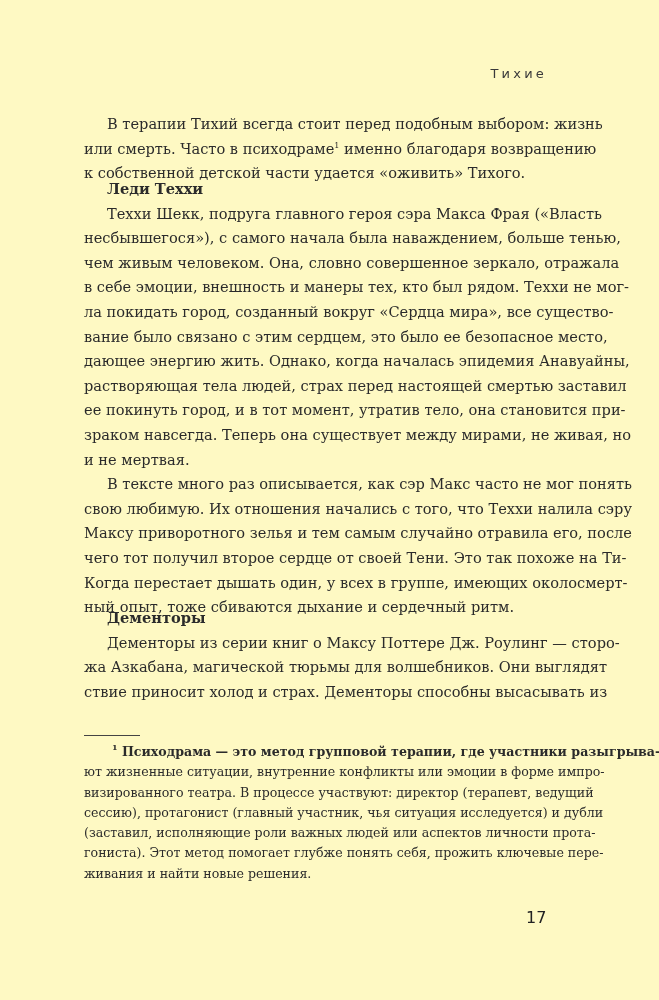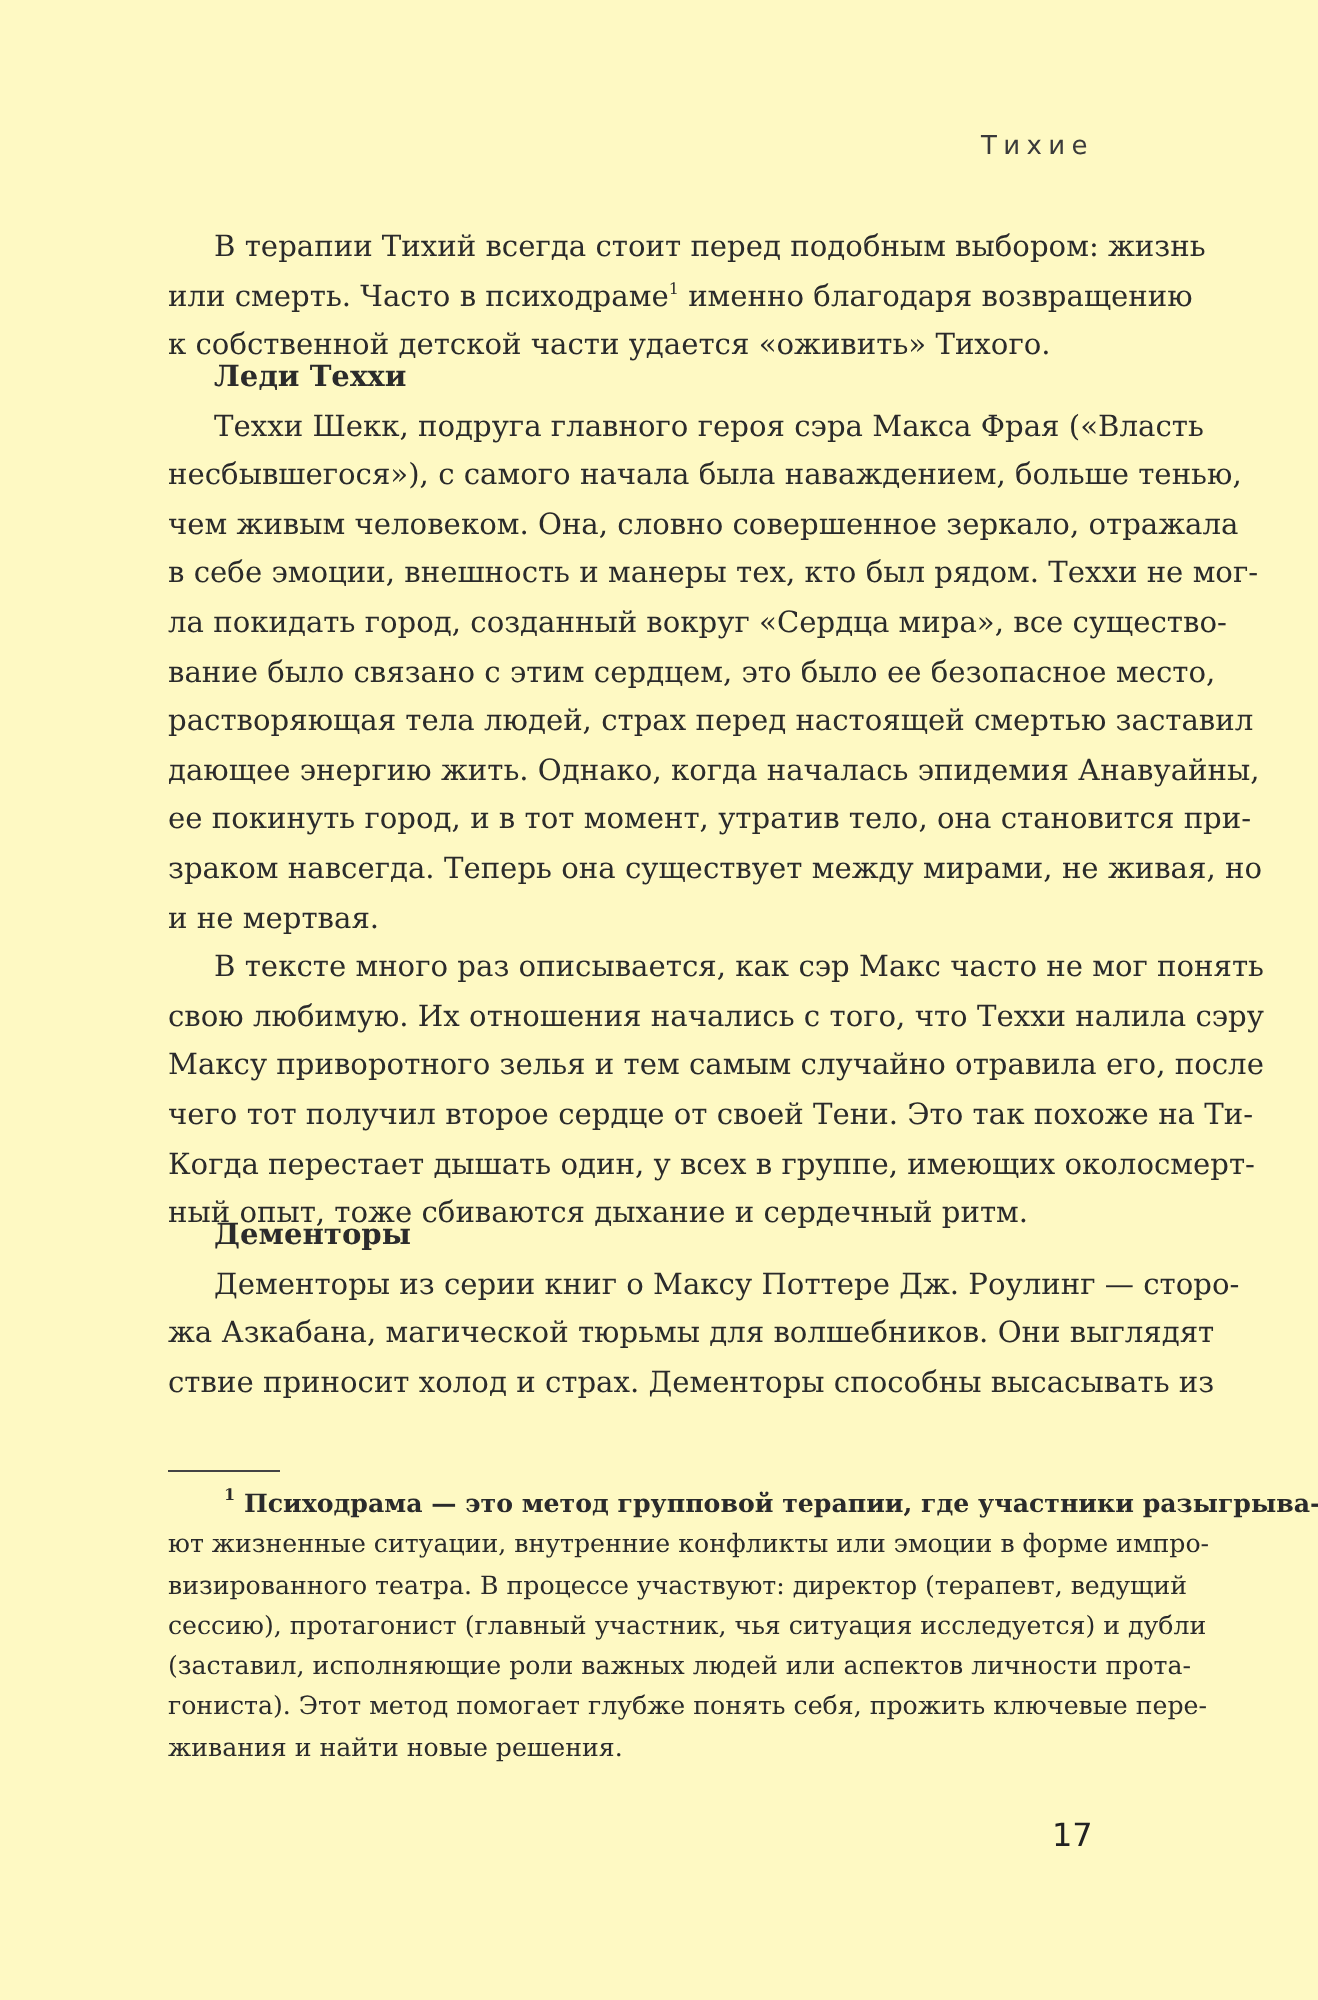--- a/index.html
+++ b/index.html
@@ -47,22 +47,22 @@
   </div>
 
   <div class="body-text" style="top:177px;">
     <span class="line heading">Леди Теххи</span>
     <span class="line indent">Теххи Шекк, подруга главного героя сэра Макса Фрая («Власть</span>
     <span class="line">несбывшегося»), с самого начала была наваждением, больше тенью,</span>
     <span class="line">чем живым человеком. Она, словно совершенное зеркало, отражала</span>
     <span class="line">в себе эмоции, внешность и манеры тех, кто был рядом. Теххи не мог-</span>
     <span class="line">ла покидать город, созданный вокруг «Сердца мира», все существо-</span>
     <span class="line">вание было связано с этим сердцем, это было ее безопасное место,</span>
+    <span class="line">дающее энергию жить. Однако, когда началась эпидемия Анавуайны,</span>
     <span class="line">растворяющая тела людей, страх перед настоящей смертью заставил</span>
-    <span class="line">дающее энергию жить. Однако, когда началась эпидемия Анавуайны,</span>
     <span class="line">ее покинуть город, и в тот момент, утратив тело, она становится при-</span>
     <span class="line">зраком навсегда. Теперь она существует между мирами, не живая, но</span>
     <span class="line last">и не мертвая.</span>
     <span class="line indent">В тексте много раз описывается, как сэр Макс часто не мог понять</span>
     <span class="line">свою любимую. Их отношения начались с того, что Теххи налила сэру</span>
     <span class="line">Максу приворотного зелья и тем самым случайно отравила его, после</span>
     <span class="line">чего тот получил второе сердце от своей Тени. Это так похоже на Ти-</span>
     <span class="line">Когда перестает дышать один, у всех в группе, имеющих околосмерт-</span>
     <span class="line last">ный опыт, тоже сбиваются дыхание и сердечный ритм.</span>
   </div>

